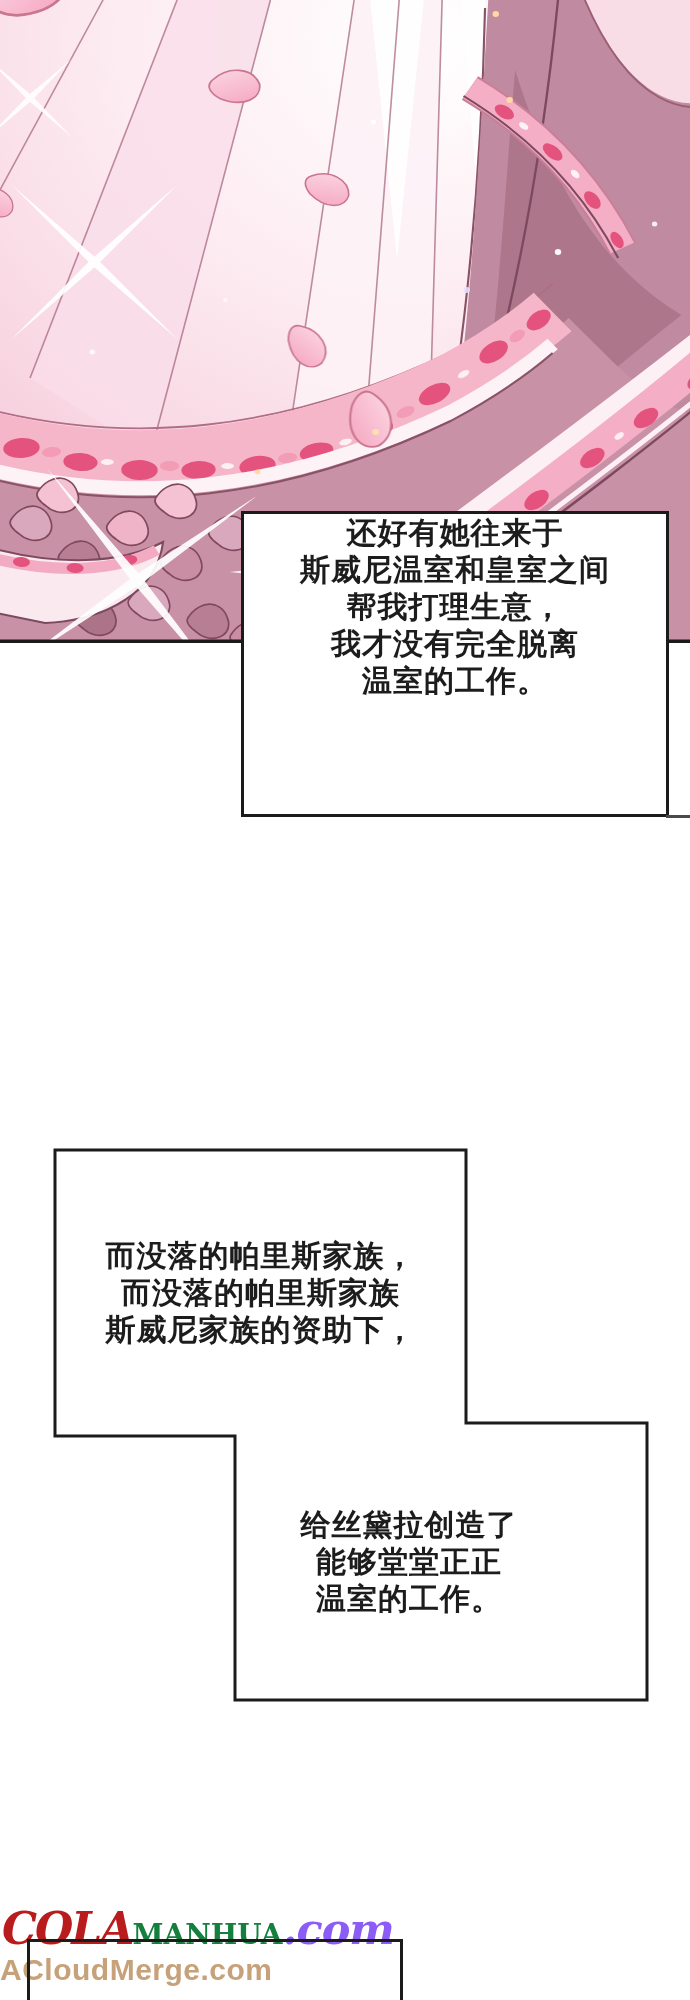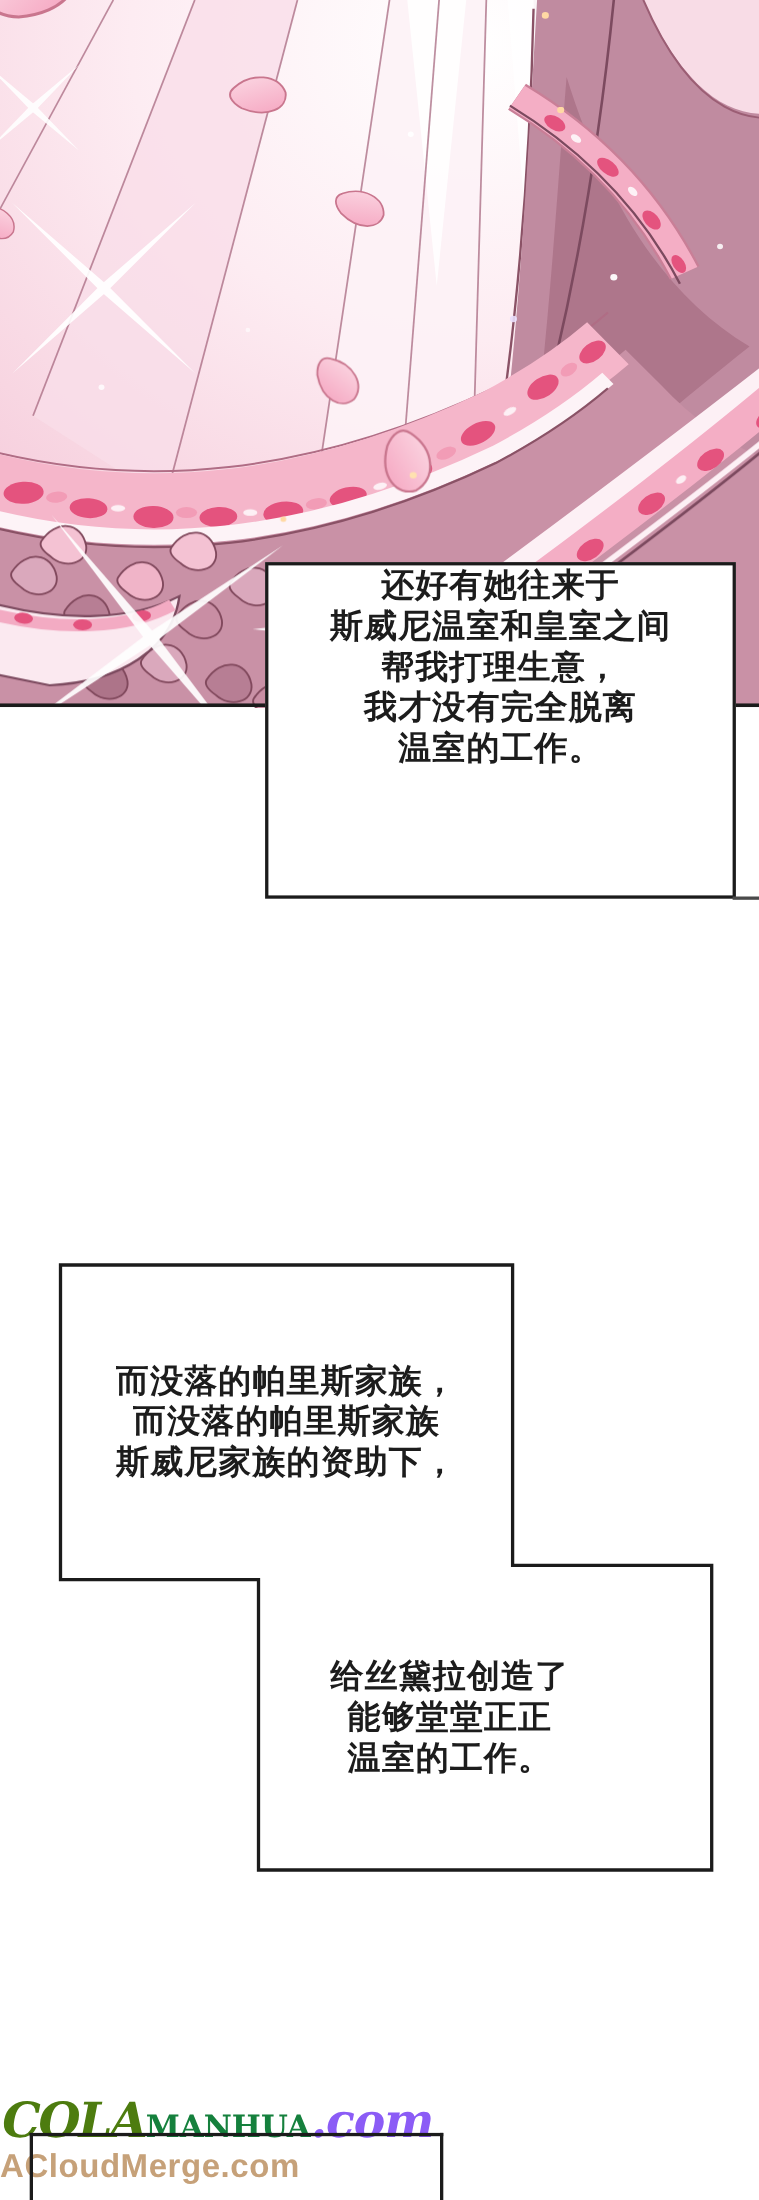--- a/index.html
+++ b/index.html
@@ -28,21 +28,21 @@
   #text3{left:235px;top:1423px;width:348px;height:277px;z-index:3;}
   
   #bottom-panel{
     left:27px;top:1939px;width:376px;height:61px;box-sizing:border-box;
     border:3px solid #1b1b1b;border-bottom:none;background:transparent;z-index:7;
   }
   
   #wm1{left:2px;top:1906px;white-space:nowrap;z-index:5;line-height:46px;}
   #wm1 .cola{
     font-family:"DejaVu Serif","Liberation Serif",serif;
-    font-style:italic;font-weight:700;font-size:44px;color:#4d7c0f;letter-spacing:-2px;
+    font-style:italic;font-weight:700;font-size:44px;color:#b91c1c;letter-spacing:-2px;
   }
   #wm1 .manhua{
     font-family:"DejaVu Serif","Liberation Serif",serif;
     font-weight:700;font-size:28px;color:#15803d;letter-spacing:0px;
   }
   #wm1 .dotcom{
     font-family:"DejaVu Serif","Liberation Serif",serif;
     font-style:italic;font-weight:700;font-size:43px;color:#8b5cf6;letter-spacing:-1px;
   }
   #wm2{

